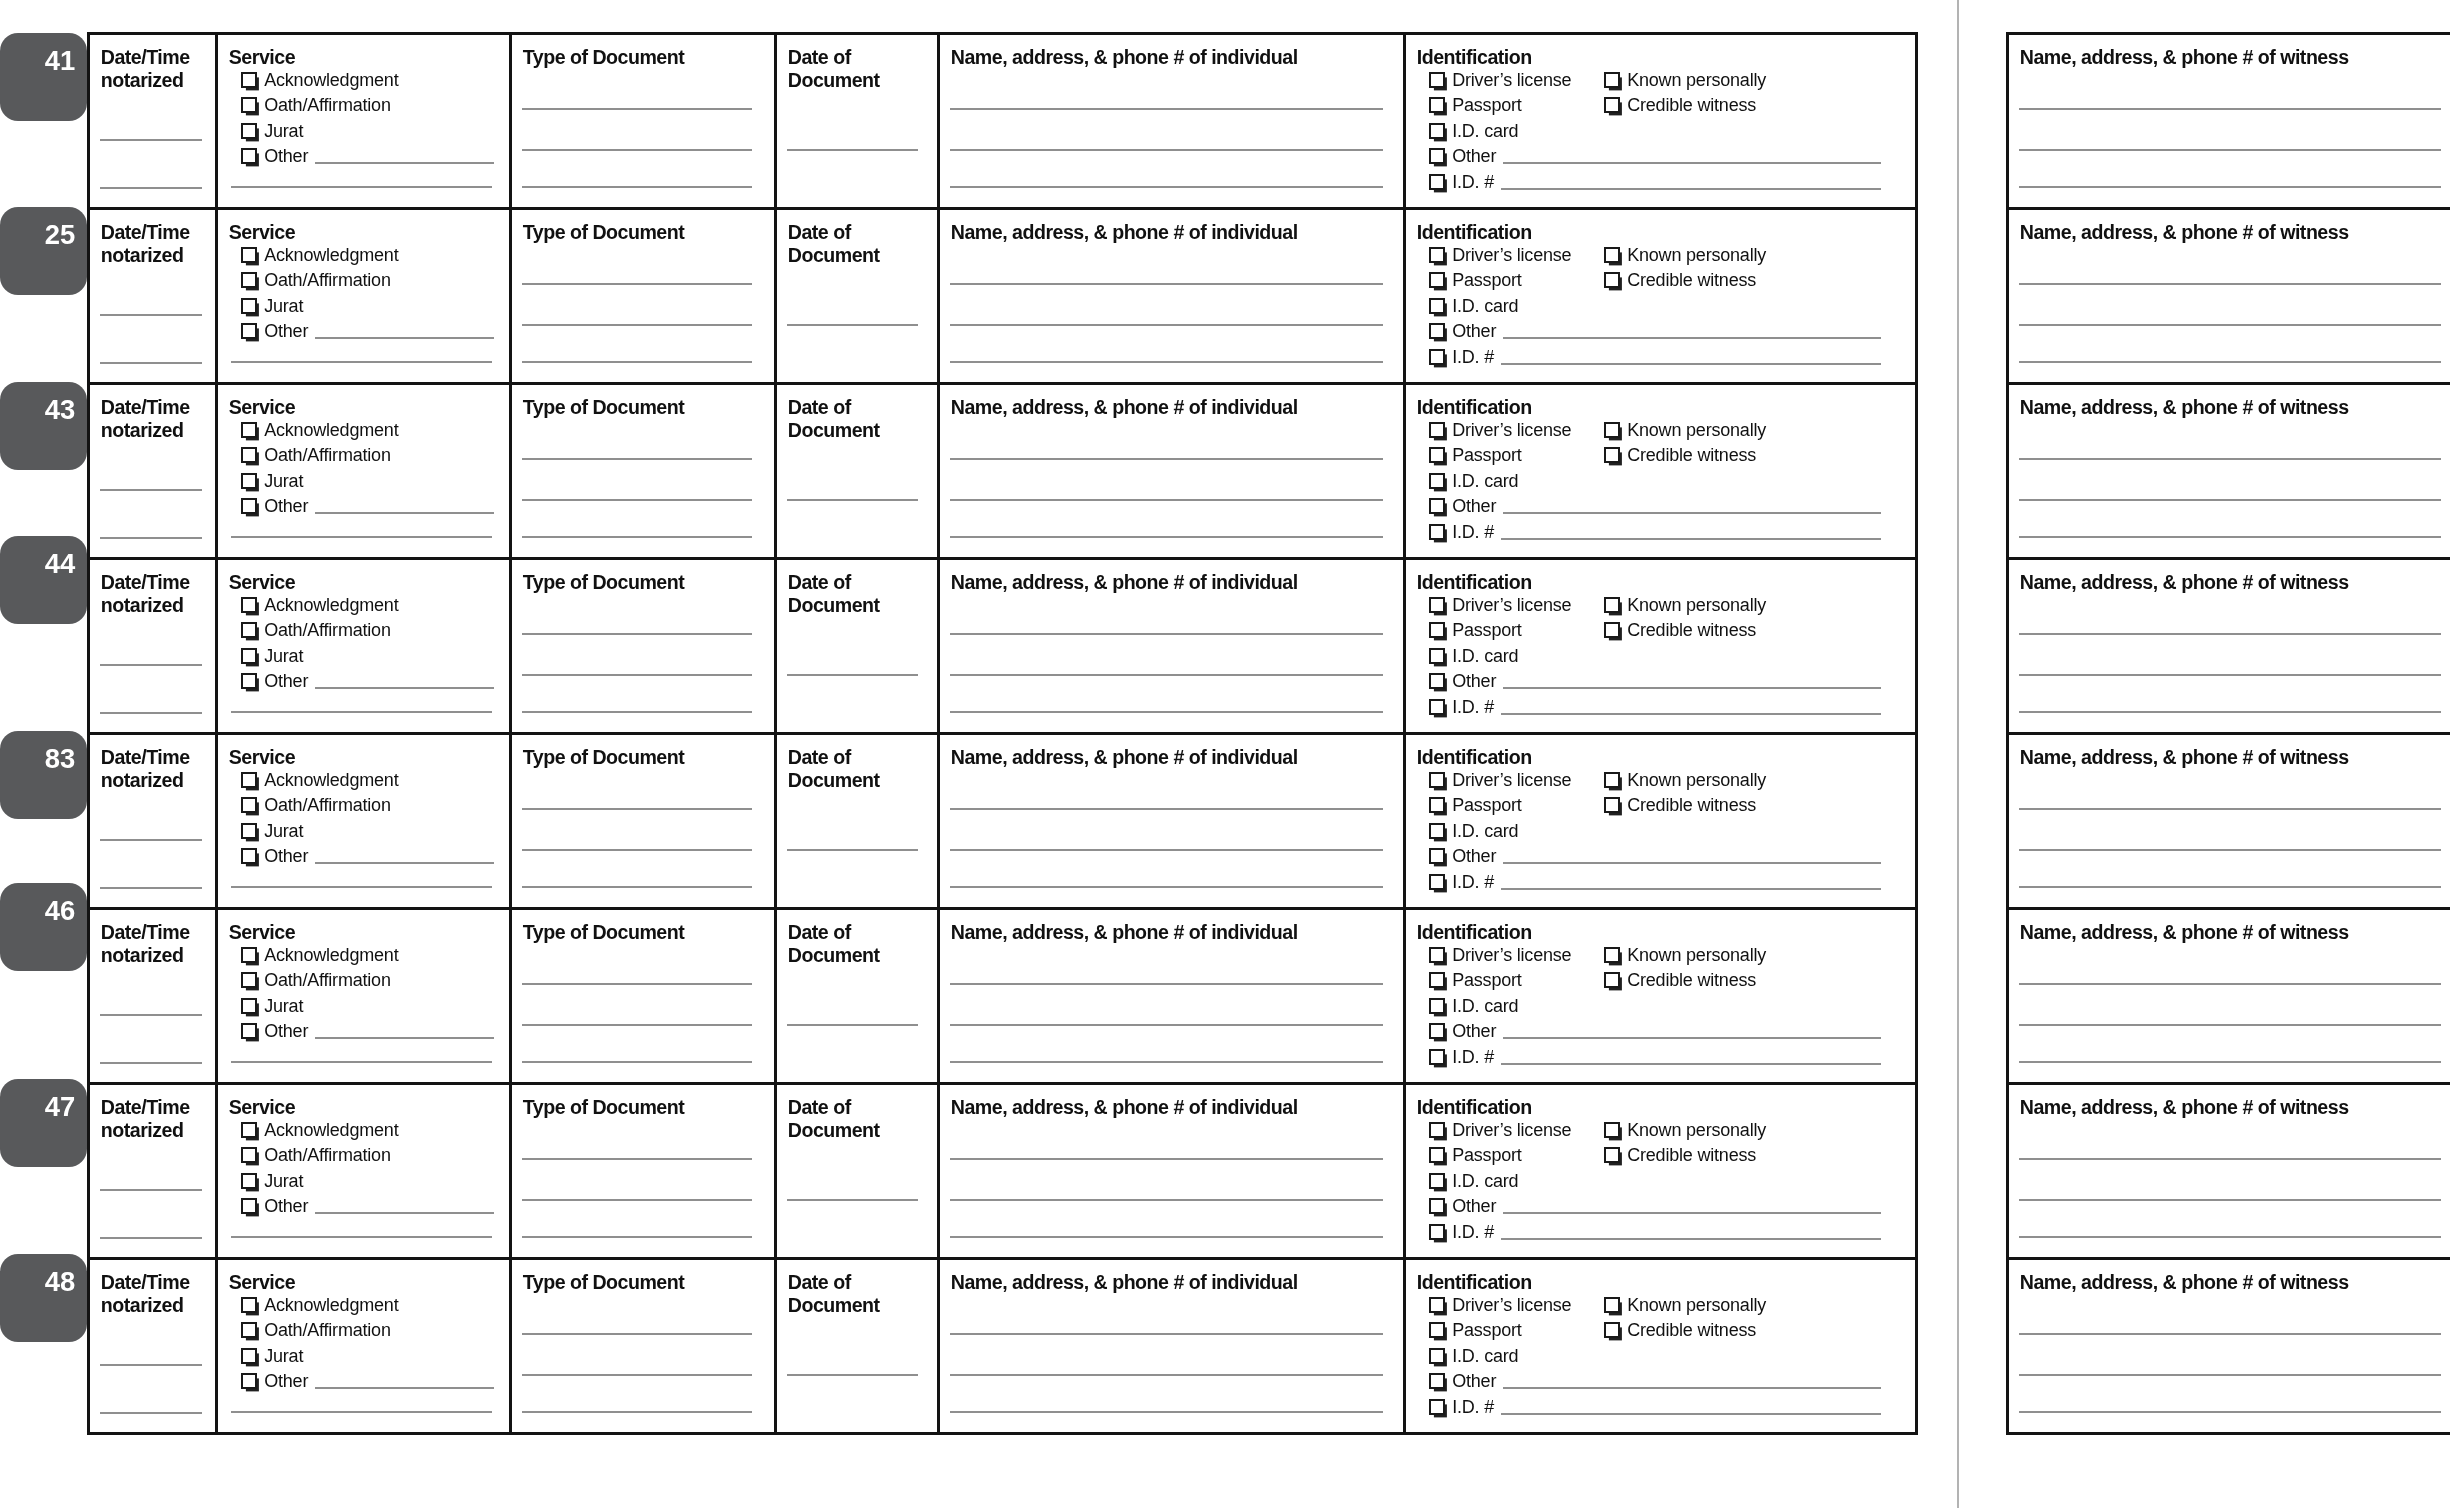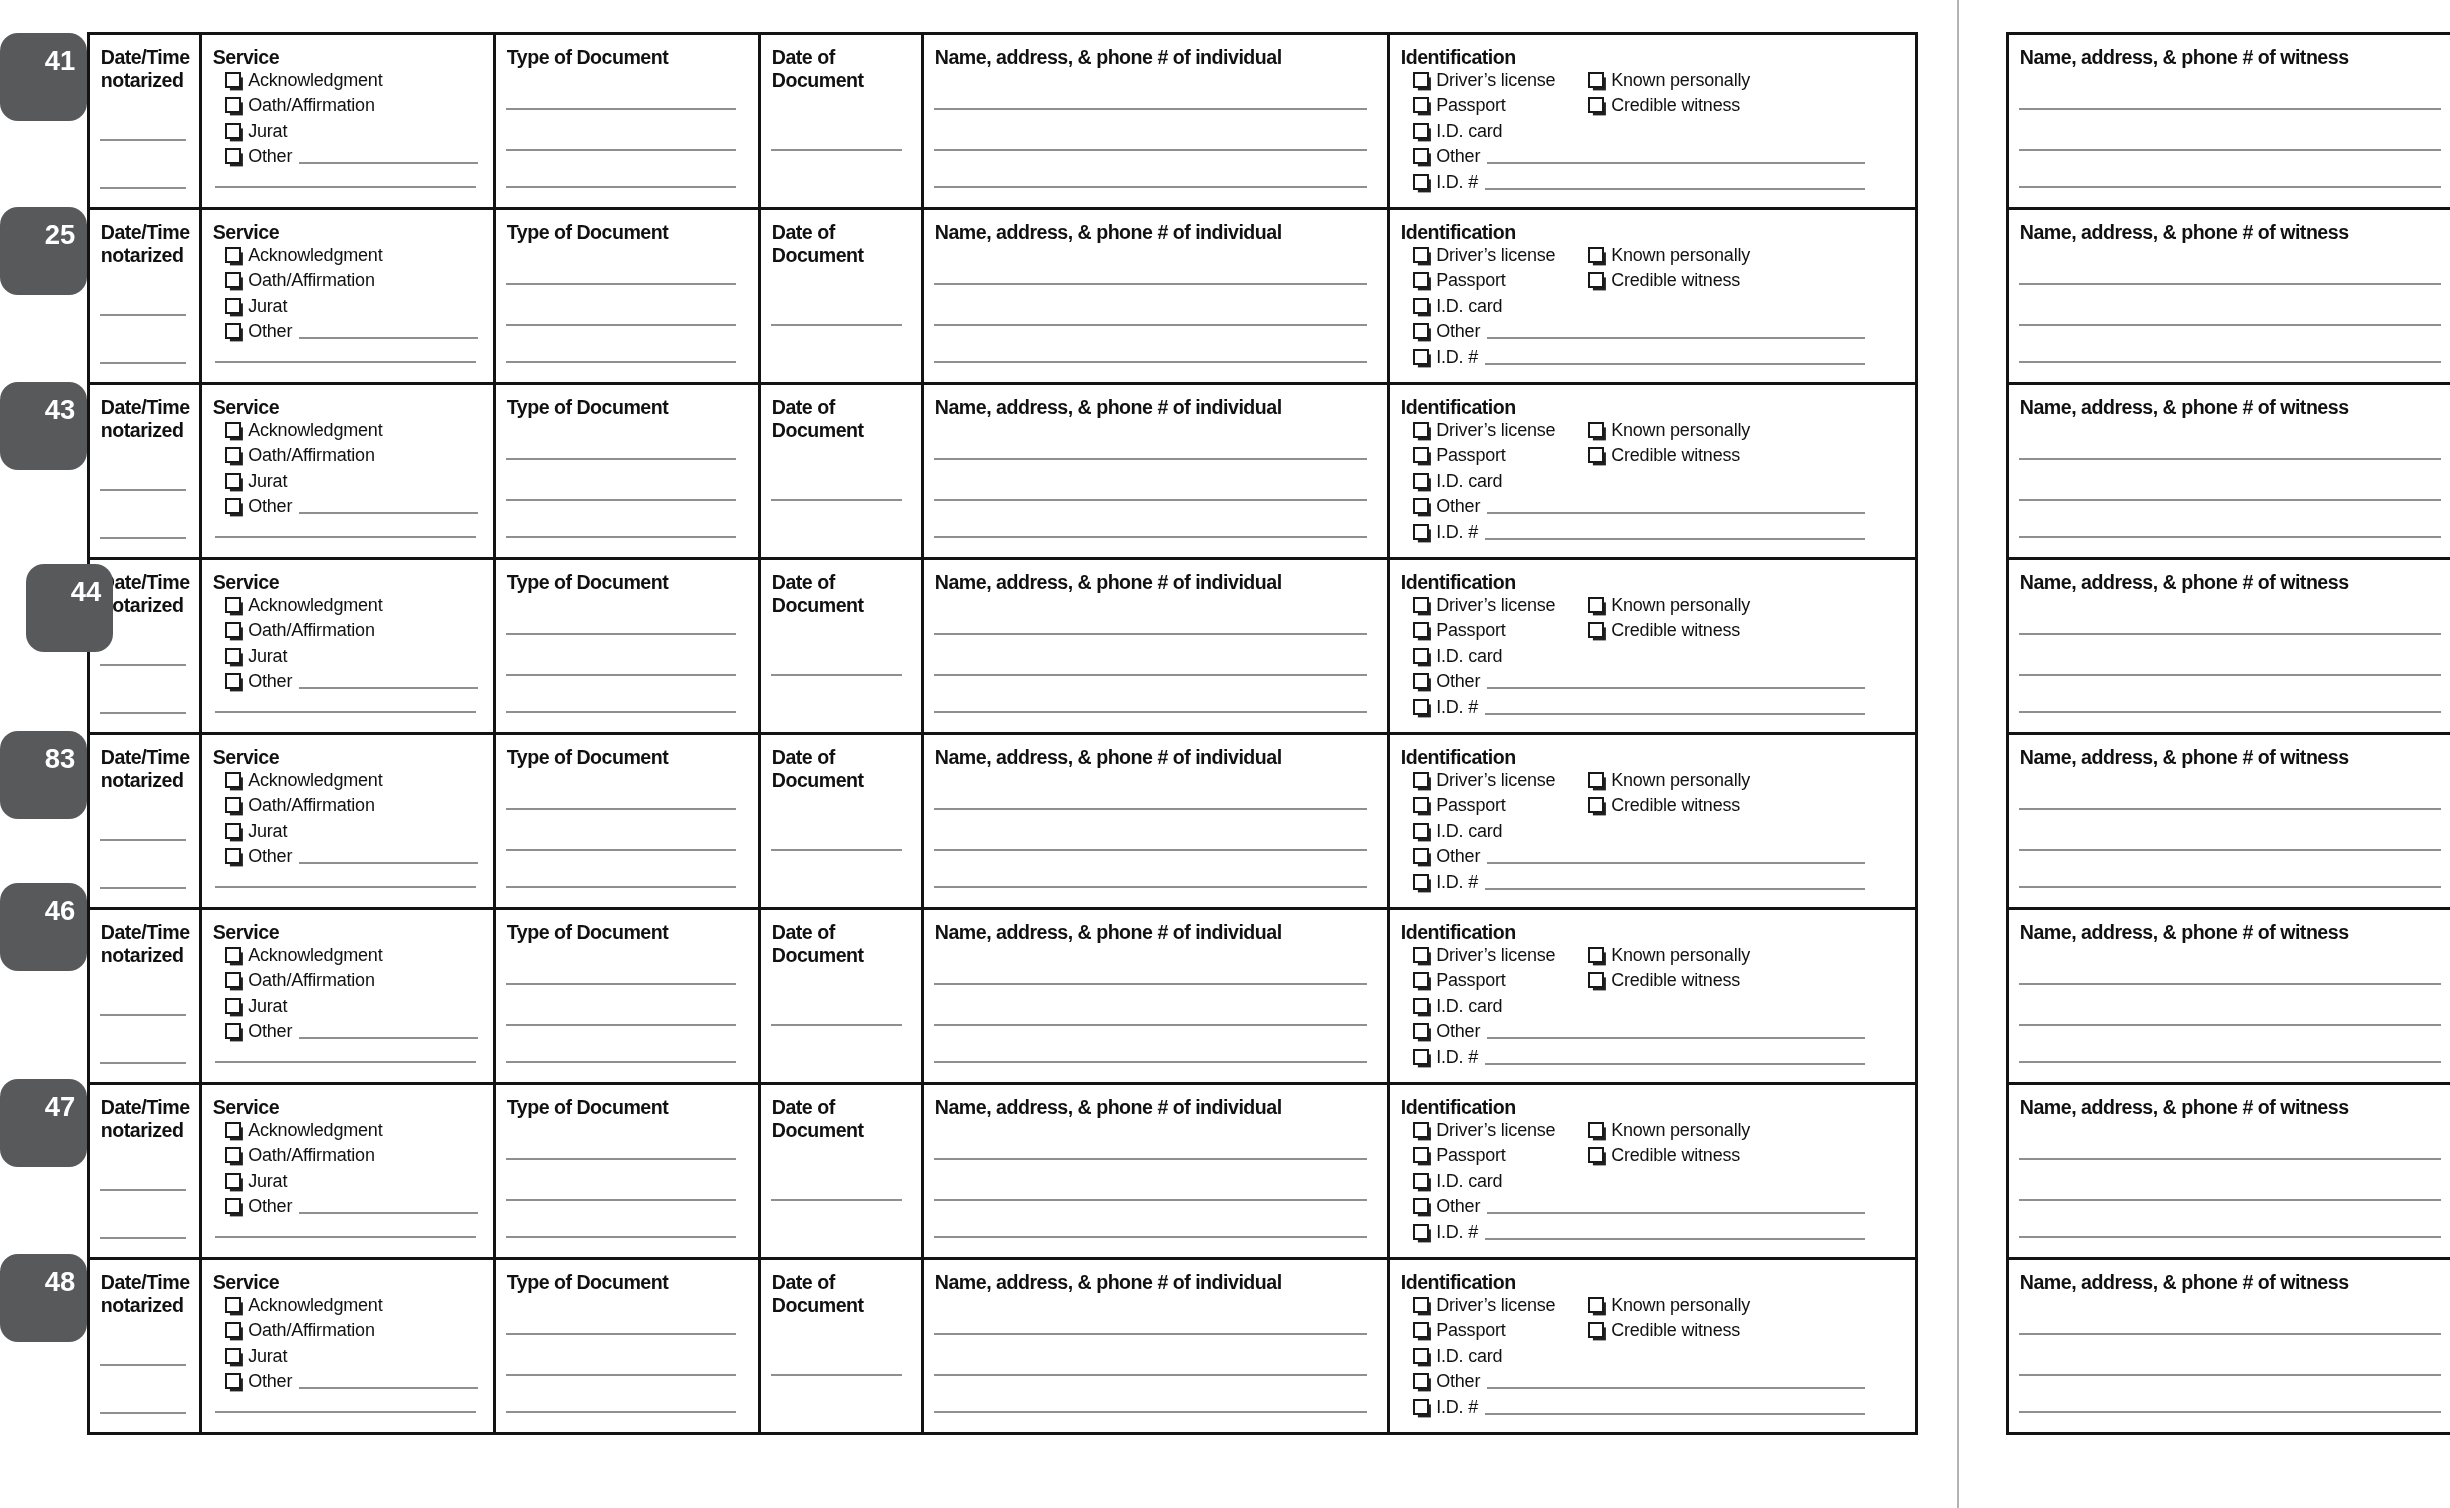--- a/index.html
+++ b/index.html
@@ -24,21 +24,21 @@
   }
   .grid-left{left:87px;width:1831px;}
   .grid-right{left:0;width:1826px;}
 
   .row{flex:1 1 0;display:flex;min-height:0;}
   .row + .row{border-top:3.4px solid #131313;}
   .cell{position:relative;box-sizing:border-box;overflow:hidden;flex:0 0 auto;}
   .cell + .cell{border-left:3.4px solid #131313;}
 
   
-  .lc1{width:109px}.lc2{width:294px}.lc3{width:265px}.lc4{width:163px}.lc5{width:466px}.lc6{width:478px}
+  .lc1{width:125px}.lc2{width:294px}.lc3{width:265px}.lc4{width:163px}.lc5{width:466px}.lc6{width:478px}
   
   .rc1{width:460px}
 
   .hdr{
     padding:10.8px 9.8px 0 10.8px;font-size:19.6px;font-weight:700;line-height:1.16;
     letter-spacing:-0.5px;font-stretch:semi-condensed;
   }
 
   
   .wl{position:absolute;height:2px;background:#8f8f8f;}
@@ -754,21 +754,21 @@
           <span class="cb"></span>
           <span>Credible witness</span>
         </div>
       </div>
     </div>
   </div>
 </div>
 <div class="tab tab-left" style="top: 33px;"><span>41</span></div>
     <div class="tab tab-left" style="top: 207px;"><span>25</span></div>
     <div class="tab tab-left" style="top: 382px;"><span>43</span></div>
-    <div class="tab tab-left" style="top: 564px; margin-left: 26px;"><span>44</span></div>
+    <div class="tab tab-left" style="top: 536px;"><span>44</span></div>
     <div class="tab tab-left" style="top: 731px;"><span>83</span></div>
     <div class="tab tab-left" style="top: 883px;"><span>46</span></div>
     <div class="tab tab-left" style="top: 1079px;"><span>47</span></div>
     <div class="tab tab-left" style="top: 1254px;"><span>48</span></div>
   </div>
 
 <div class="page page-right">
   <div class="grid grid-right" id="grid-right">
   <div class="row">
     <div class="cell rc1">

